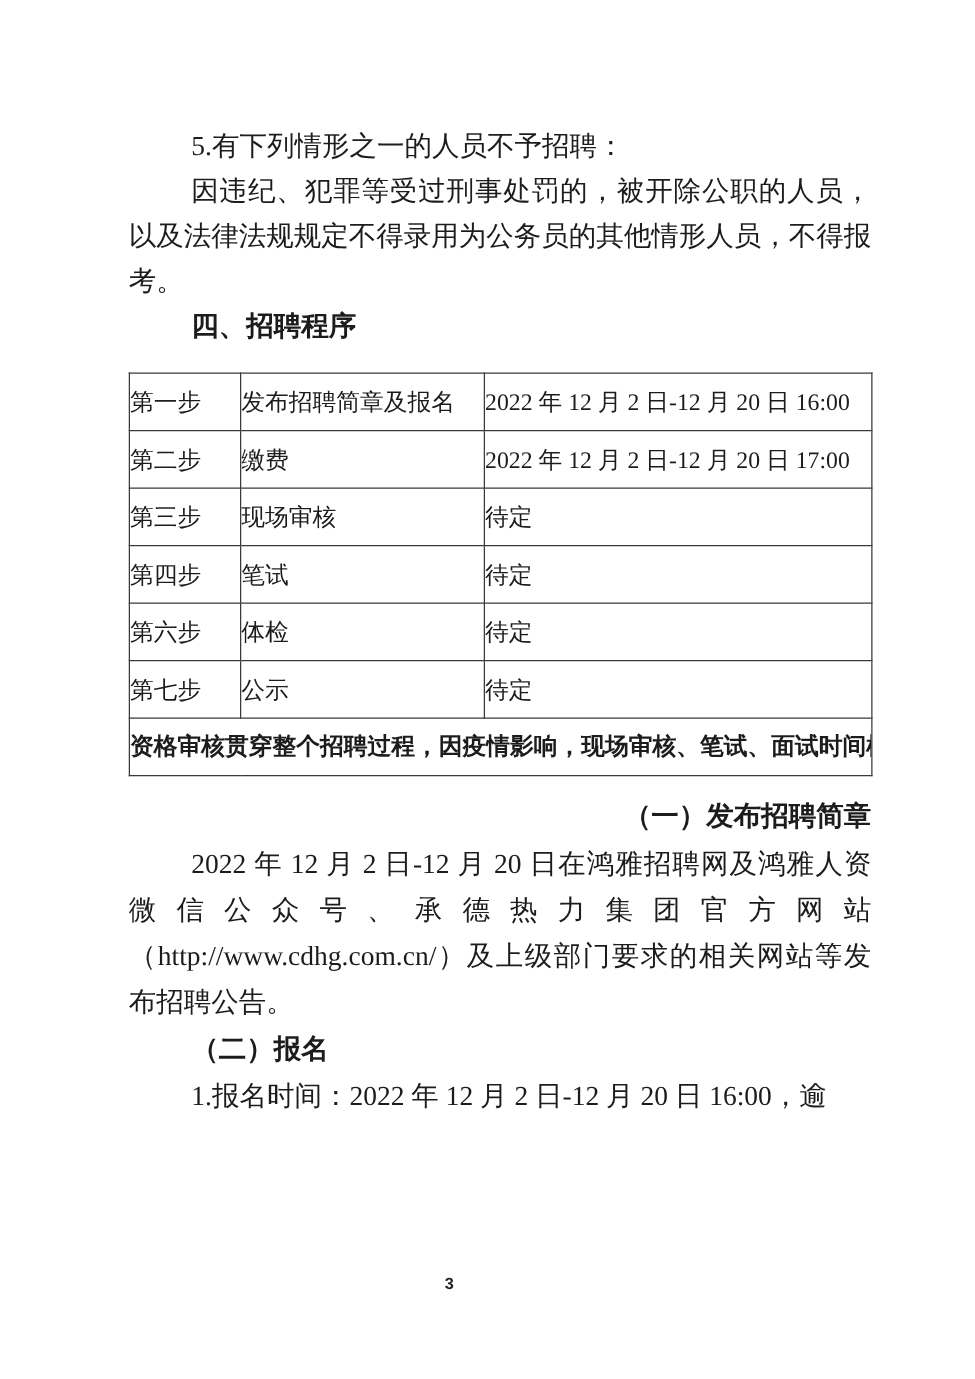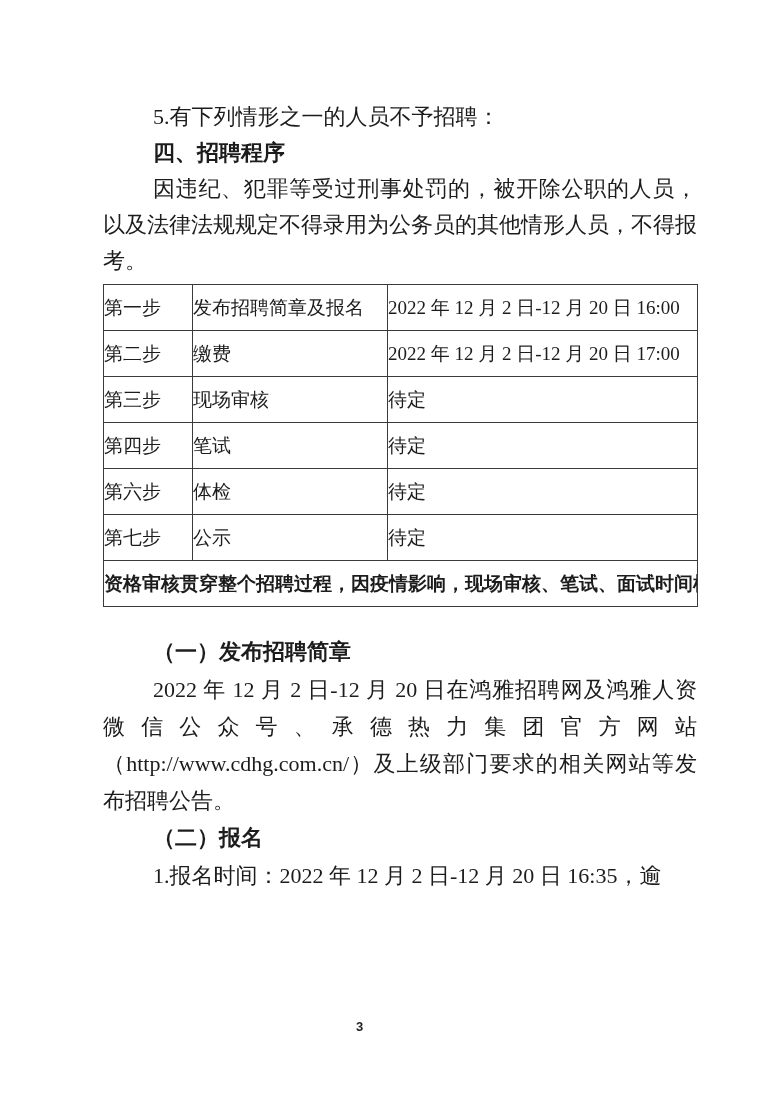--- a/index.html
+++ b/index.html
@@ -27,21 +27,21 @@
     font-size: 22px;
     line-height: 36px;
     text-align: justify;
     text-justify: inter-character;
   }
   .indent { text-indent: 50px; }
   .bold { font-weight: bold; }
 
   table.schedule {
     width: 594px;
-    margin-top: 5px;
+    margin-top: 19px;
     border-collapse: collapse;
     table-layout: fixed;
   }
   table.schedule td {
     border: 1px solid #3a3a3a;
     font-size: 19px;
     height: 45px;
     padding: 0;
     overflow: hidden;
     white-space: nowrap;
@@ -60,21 +60,21 @@
     text-align: justify;
     text-justify: inter-character;
   }
   .sub-heading {
     margin: 0;
     font-size: 22px;
     line-height: 38px;
     font-weight: bold;
     text-indent: 50px;
   }
-  .sub-heading.first { margin-top: 26px; }
+  .sub-heading.first { margin-top: 13px; text-align: right; }
   .sub-body { line-height: 37px; }
   .page-number {
     position: absolute;
     top: 1019px;
     left: 0;
     width: 100%;
     text-align: center;
     font-size: 13px;
     font-weight: bold;
     font-family: "Liberation Sans", "DejaVu Sans", sans-serif;
@@ -82,23 +82,23 @@
   }
 </style>
 </head>
 <body>
 
 <div class="page">
   <div class="content">
 
     <p class="para indent">5.有下列情形之一的人员不予招聘：</p>
 
+    <p class="para indent">因违纪、犯罪等受过刑事处罚的，被开除公职的人员，以及法律法规规定不得录用为公务员的其他情形人员，不得报考。</p>
+
     <p class="para indent bold">四、招聘程序</p>
-
-    <p class="para indent">因违纪、犯罪等受过刑事处罚的，被开除公职的人员，以及法律法规规定不得录用为公务员的其他情形人员，不得报考。</p>
 
 
     <table class="schedule">
       <colgroup>
         <col style="width:89px">
         <col style="width:195px">
         <col style="width:310px">
       </colgroup>
       <tbody>
         <tr>
@@ -136,18 +136,18 @@
         </tr>
       </tbody>
     </table>
 
     <p class="sub-heading first">（一）发布招聘简章</p>
 
     <p class="para indent sub-body">2022 年 12 月 2 日-12 月 20 日在鸿雅招聘网及鸿雅人资微信公众号、承德热力集团官方网站（http://www.cdhg.com.cn/）及上级部门要求的相关网站等发布招聘公告。</p>
 
     <p class="sub-heading">（二）报名</p>
 
-    <p class="para indent sub-body">1.报名时间：2022 年 12 月 2 日-12 月 20 日 16:35，逾</p>
+    <p class="para indent sub-body">1.报名时间：2022 年 12 月 2 日-12 月 20 日 16:00，逾</p>
 
   </div>
 
   <div class="page-number">3</div>
 </div>
 
 </body></html>

